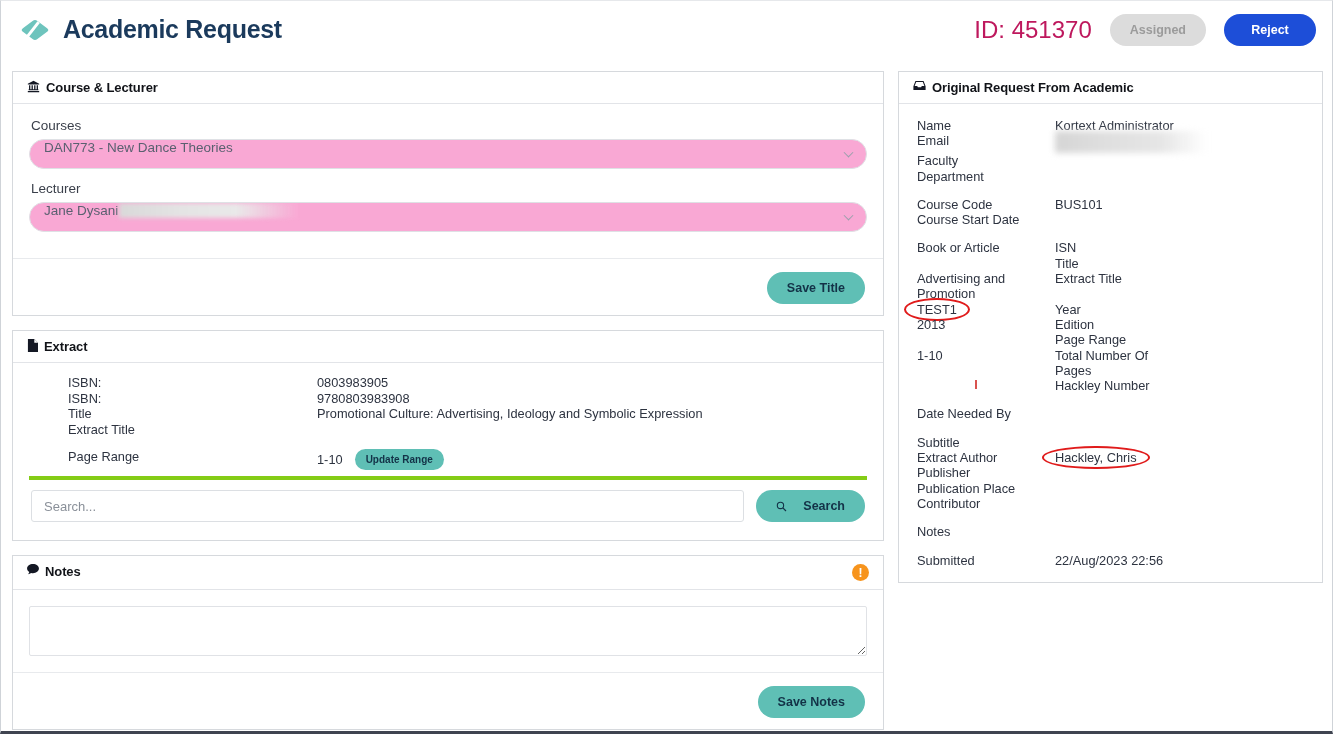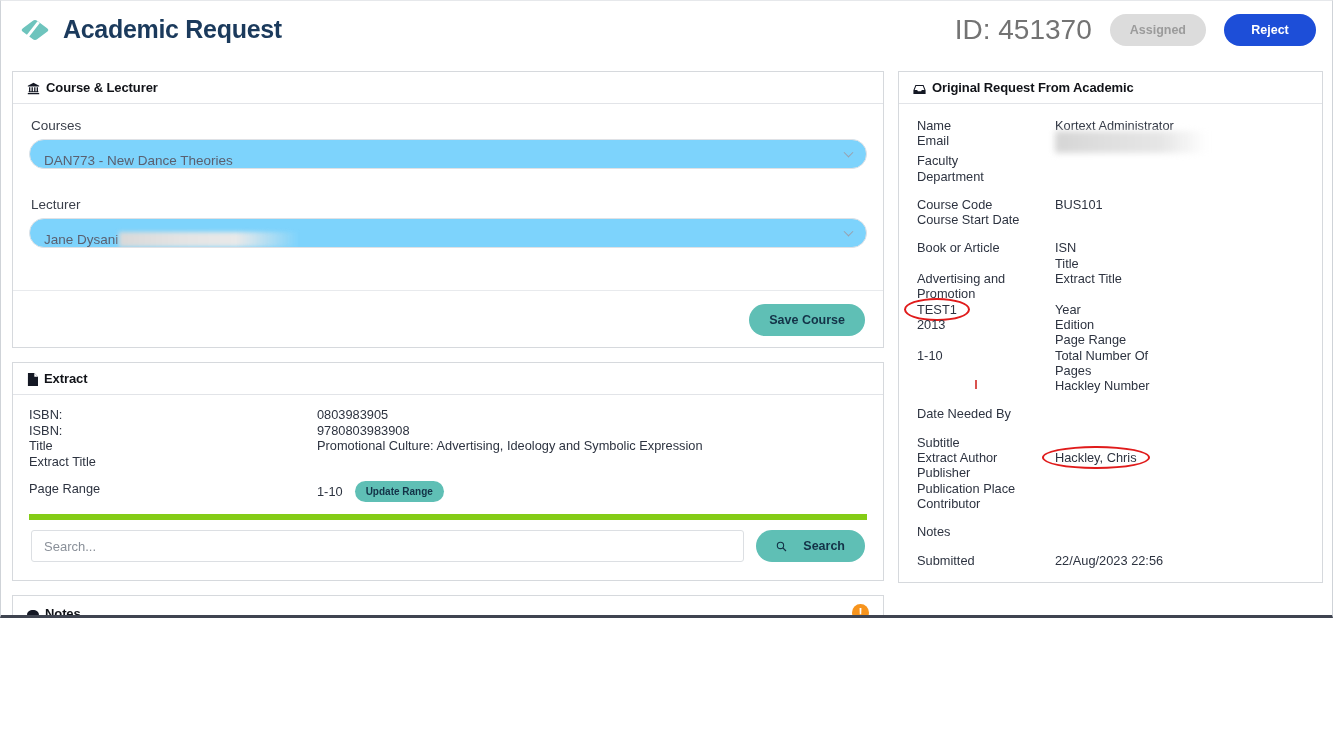--- a/index.html
+++ b/index.html
@@ -5,21 +5,21 @@
   * { box-sizing: border-box; }
   html, body {
     margin: 0; padding: 0;
     width: 1333px; height: 734px;
     background: #ffffff;
     font-family: "Liberation Sans", sans-serif;
     overflow: hidden;
   }
   .app-frame {
     position: relative;
-    width: 1333px; height: 618px;
+    width: 1333px; height: 734px;
     background: #fff;
     border-bottom: 3px solid #3f4450;
     border-left: 1px solid #cfd3d8;
     border-right: 1px solid #cfd3d8;
     border-top: 1px solid #e6e8eb;
     overflow: hidden;
   }
 
   
   .header {
@@ -53,22 +53,22 @@
     font-weight: bold;
     color: #1b3a5c;
     letter-spacing: -0.3px;
     white-space: nowrap;
   }
   .header-right {
     margin-left: auto;
     display: flex; align-items: center; gap: 18px;
   }
   .req-id {
-    font-size: 28px;
-    color: #737373;
+    font-size: 24px;
+    color: #be185d;
     font-weight: 500;
     letter-spacing: 0px;
     white-space: nowrap;
   }
   .pill {
     border: none;
     border-radius: 18px;
     font-family: "Liberation Sans", sans-serif;
     font-weight: bold;
     font-size: 12.5px;
@@ -101,47 +101,47 @@
   .col-right { width: 425px; flex: 0 0 425px; }
 
   .card {
     background: #ffffff;
     border: 1px solid #d6d9dd;
     margin-bottom: 14px;
   }
   .card-head {
     border-bottom: 1px solid #e2e4e8;
     padding: 8px 14px 8px 14px;
-    display: flex; align-items: flex-end;
+    display: flex; align-items: flex-start;
     font-size: 13px; font-weight: bold;
     color: #111318;
     letter-spacing: -0.1px;
     min-height: 32px;
   }
   .card-head .ico { margin-right: 6px; display: inline-flex; align-items: center; }
   .card-head .spacer { margin-left: auto; }
   .card-body { padding: 12px 16px 14px 16px; }
 
   
   .field-label {
     font-size: 13.5px;
     color: #3a3f4a;
     margin: 2px 0 6px 2px;
   }
   .select-box {
     position: relative;
     height: 30px;
     border: 1px solid #dfe1e5;
     border-radius: 16px;
-    background: #7dd3fc;
-    display: flex; align-items: flex-end;
+    background: #f9a8d4;
+    display: flex; align-items: flex-start;
     padding: 0 30px 0 14px;
     font-size: 13.5px;
     color: #5a6070;
-    margin-bottom: 28px;
+    margin-bottom: 12px;
     cursor: pointer;
     overflow: hidden;
   }
   .select-box .chev {
     position: absolute; right: 14px; top: 50%;
     width: 7px; height: 7px;
     border-right: 1.4px solid #9aa0ac;
     border-bottom: 1.4px solid #9aa0ac;
     transform: translateY(-70%) rotate(45deg);
   }
@@ -172,31 +172,31 @@
 
   
   .kv {
     display: grid;
     grid-template-columns: 288px 1fr;
     row-gap: 0px;
     font-size: 12.8px;
     color: #2d3340;
     line-height: 15.5px;
   }
-  .kv .k { color: #2d3340; }
+  .kv .k { color: #2d3340; margin-left: 39px; }
   .kv .v { color: #2d3340; }
   .kv .gap { height: 12px; grid-column: 1 / -1; }
   .pr-row { display: flex; align-items: center; gap: 12px; }
 
   
   .search-row {
     display: flex; align-items: center; gap: 12px;
     padding: 10px 2px 4px 2px;
-    border-top: 6px solid #84cc16;
-    margin-top: 12px;
+    border-top: 4px solid #84cc16;
+    margin-top: 6px;
   }
   .search-input {
     flex: 1;
     height: 32px;
     border: 1px solid #dcdfe3;
     border-radius: 3px;
     padding: 0 12px;
     font-size: 13px;
     color: #2d3340;
     font-family: "Liberation Sans", sans-serif;
@@ -306,21 +306,21 @@
           </div>
           <div class="field-label">Lecturer</div>
           <div class="select-box">
             <span>Jane Dysani</span>
             <span class="redact redact-lect"></span>
             <span class="chev"></span>
           </div>
         </div>
         <div style="border-top:1px solid #e8eaed; padding:9px 16px 11px 16px;">
           <div class="btn-row">
-            <button class="btn-teal">Save Course</button>
+            <button class="btn-teal">Save Title</button>
           </div>
         </div>
       </div>
 
       <div class="card">
         <div class="card-head">
           <span class="ico">
             <svg width="11" height="13" viewBox="0 0 12 14">
                 <path fill="#141824" d="M1 0h7l4 4v10H1z"></path>
                 <path fill="#ffffff" d="M8 0v4h4z"></path>
@@ -365,20 +365,25 @@
                 <path fill="#141824" d="M7 0C3.1 0 0 2.4 0 5.3c0 1.7 1 3.2 2.6 4.2-.2.9-.8 1.9-1.6 2.6 1.4-.2 2.9-.8 3.9-1.6.7.2 1.4.3 2.1.3 3.9 0 7-2.4 7-5.5S10.9 0 7 0z"></path>
               </svg>
           </span>
           <span>Notes</span>
           <span class="spacer"></span>
           <span class="warn-icon">!</span>
         </div>
         <div class="card-body" style="padding:16px 16px 16px 16px;">
           <textarea class="notes-area" style=""></textarea>
         </div>
+        <div style="border-top:1px solid #e8eaed; padding:9px 16px 11px 16px;">
+          <div class="btn-row">
+            <button class="btn-teal">Save Notes</button>
+          </div>
+        </div>
       </div>
 
     </div>
 
     <div class="col-right">
       <div class="card">
         <div class="card-head">
           <span class="ico">
             <svg width="13" height="11" viewBox="0 0 16 13">
                 <path fill="#141824" d="M3 1h10l2.5 6.5V12H.5V7.5L3 1zm.9 1.3L2 7h3.2l.8 1.6h4L10.8 7H14l-1.9-4.7H3.9z"></path>

